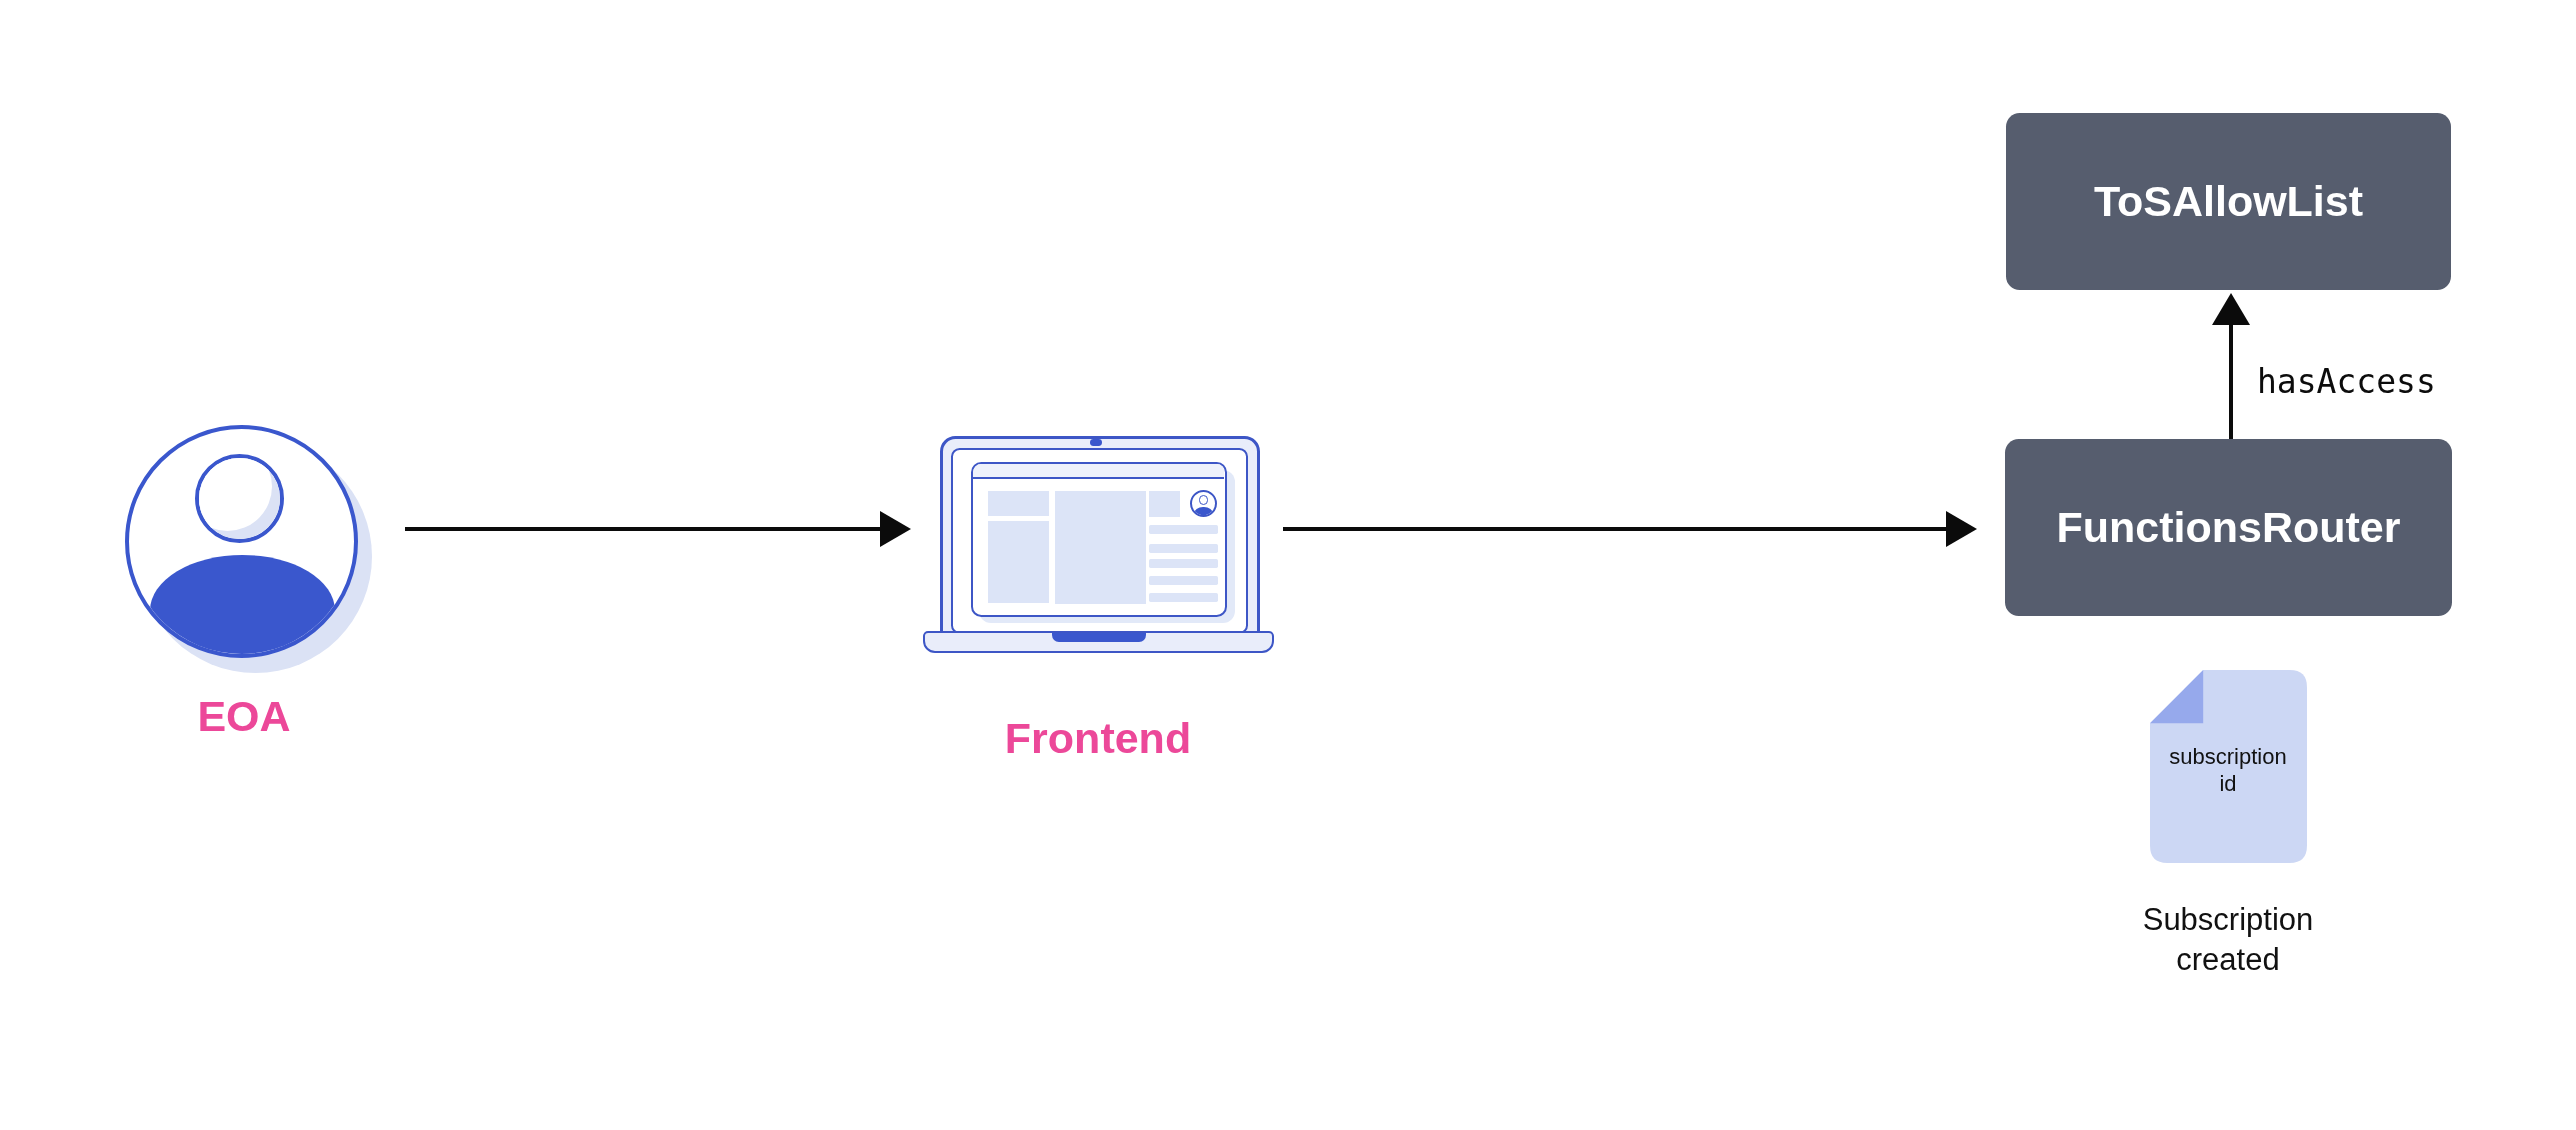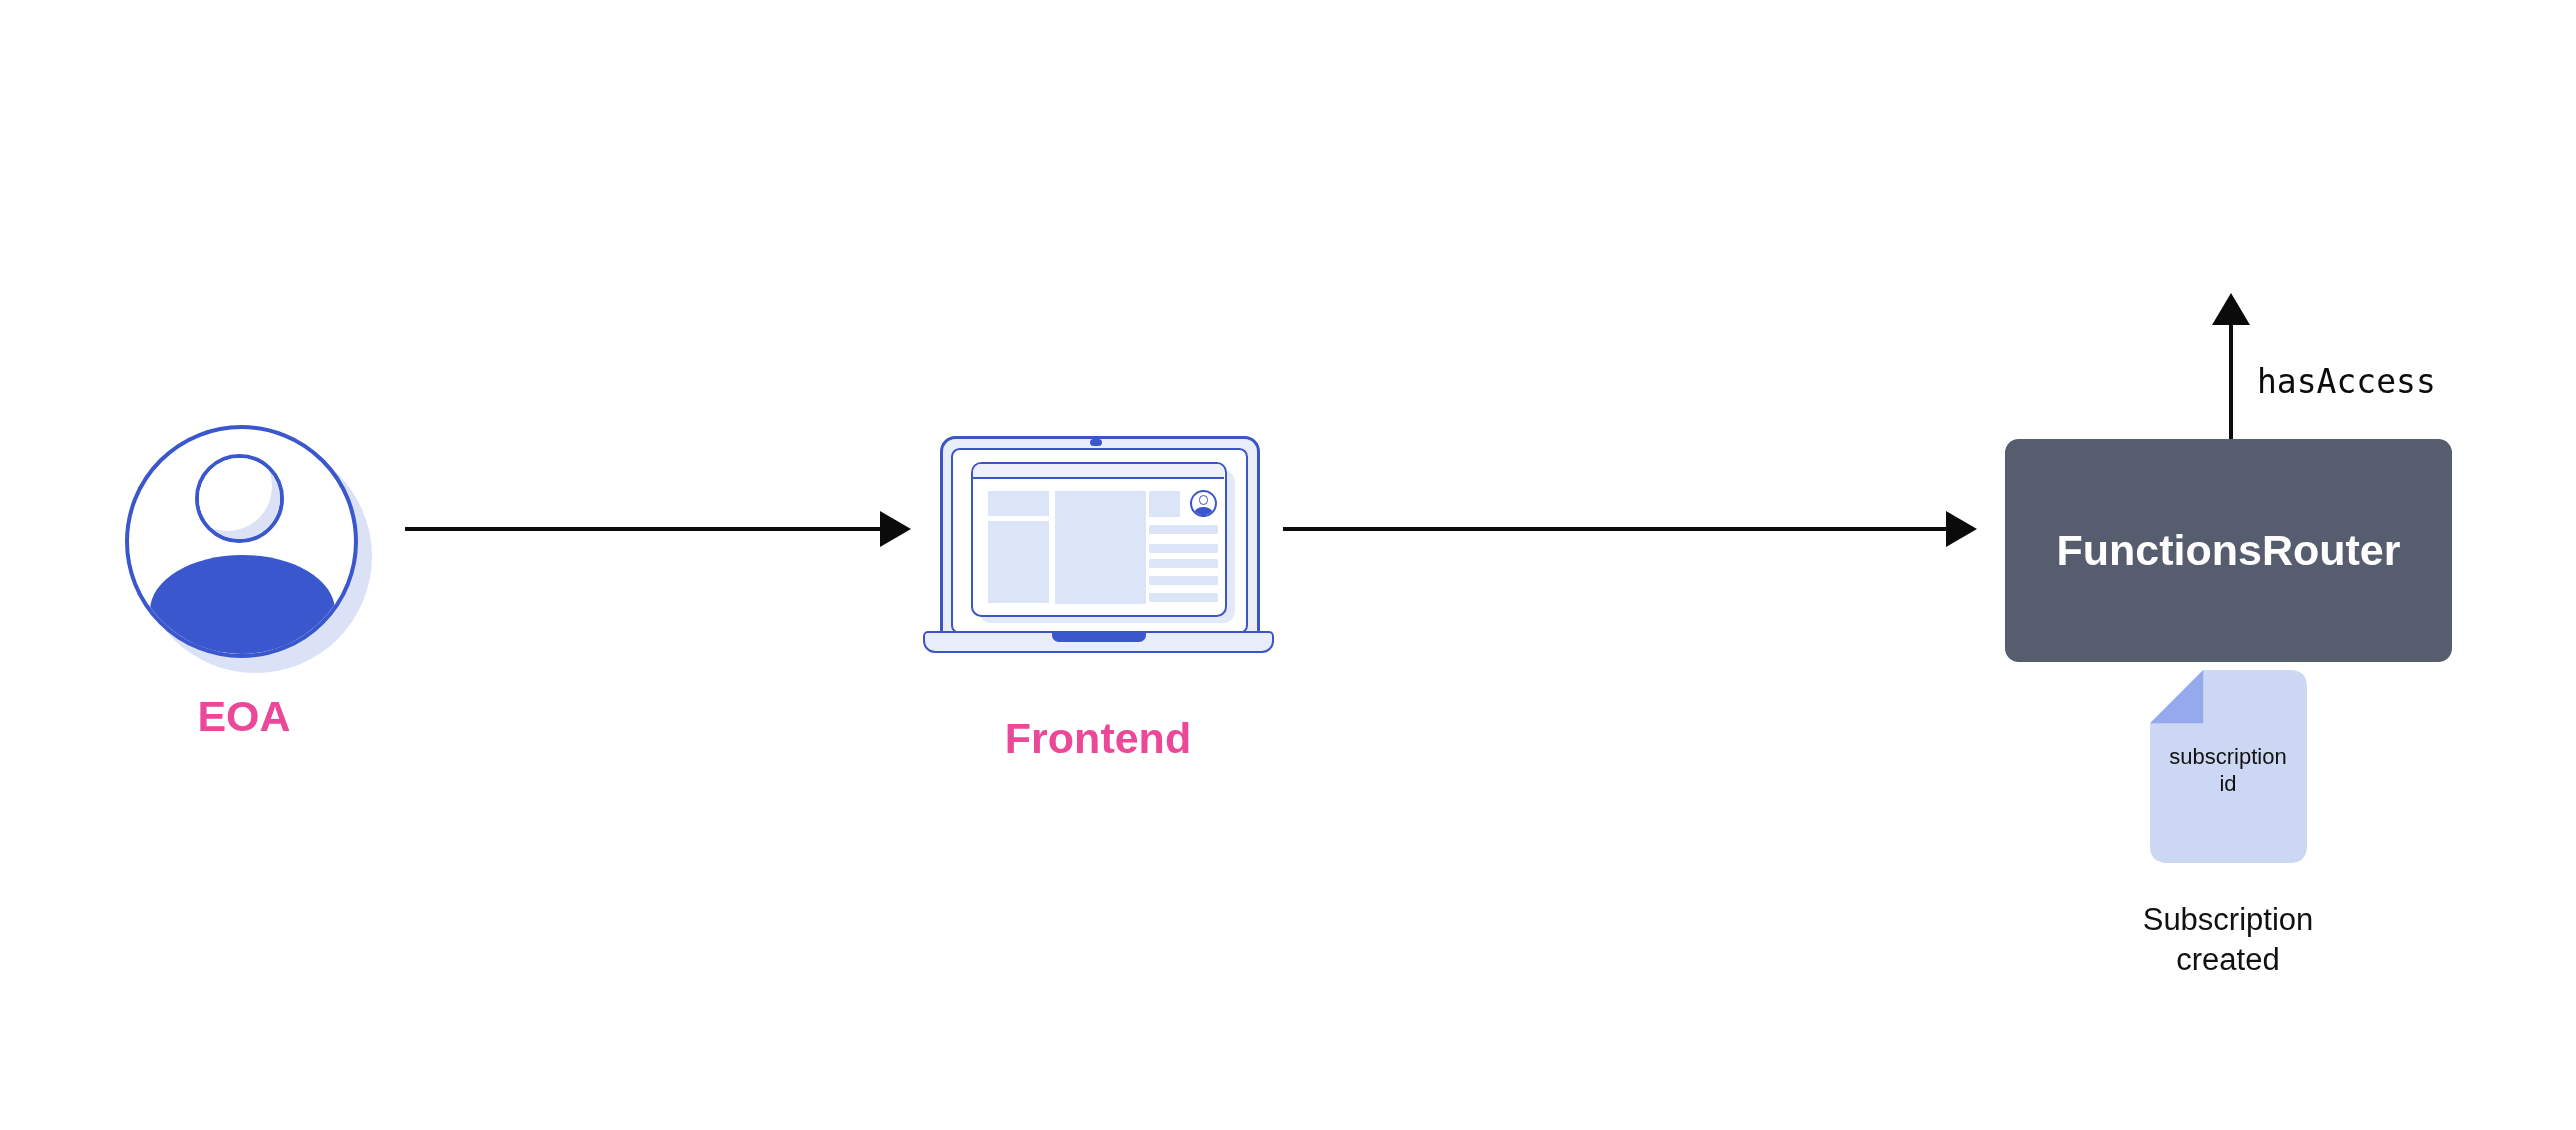--- a/index.html
+++ b/index.html
@@ -57,21 +57,21 @@
     border:1.7px solid #3d56c6;background:#ffffff;}
   .lt-avatar-body{left:1.7px;top:14.6px;width:19px;height:13.7px;border-radius:50%;background:#3a57cd;}
   .lt-base{left:923px;top:631px;width:351px;height:22px;background:#e9edfa;
     border:2.6px solid #3d56c6;border-radius:5.1px 5.1px 12px 12px;}
   .lt-notch{left:1052px;top:633px;width:94px;height:9.4px;background:#3a57cd;border-radius:0 0 6.9px 6.9px;}
 
   
   .slate-box{background:#565d6e;border-radius:13.7px;display:flex;align-items:center;justify-content:center;}
   .slate-box span{color:#ffffff;font-weight:bold;font-size:43px;white-space:nowrap;}
   .box-tos{left:2006px;top:113px;width:445px;height:177px;}
-  .box-router{left:2005px;top:439px;width:447px;height:223px;}
+  .box-router{left:2005px;top:439px;width:447px;height:177px;}
 
   
   .doc-text{left:2228px;top:744px;transform:translateX(-50%);text-align:center;
     font-size:22px;line-height:26.6px;color:#111111;}
   .caption{left:2228px;top:900px;transform:translateX(-50%);text-align:center;
     font-size:31px;line-height:40px;color:#111111;}
 </style>
 </head>
 <body>
 
@@ -110,20 +110,23 @@
       <div class="abs lt-avatar-body"></div>
     </div>
   </div>
   <div class="abs lt-base"></div>
   <div class="abs lt-notch"></div>
   <div class="abs node-label label-frontend">Frontend</div>
 
   <div class="abs hline" style="left:1283px;top:527px;width:665px;"></div>
   <div class="abs head-right" style="left:1946px;top:511px;"></div>
 
+  <div class="abs slate-box box-tos">
+    <span>ToSAllowList</span>
+  </div>
 
   <div class="abs vline" style="left:2229px;top:323px;height:117px;"></div>
   <div class="abs head-up" style="left:2212px;top:293px;"></div>
   <div class="abs mono-label" style="left:2257px;top:365px;">hasAccess</div>
 
   <div class="abs slate-box box-router">
     <span>FunctionsRouter</span>
   </div>
 
   <svg class="abs" style="left:2150px;top:670px;" width="157" height="193" viewBox="0 0 183 225">

